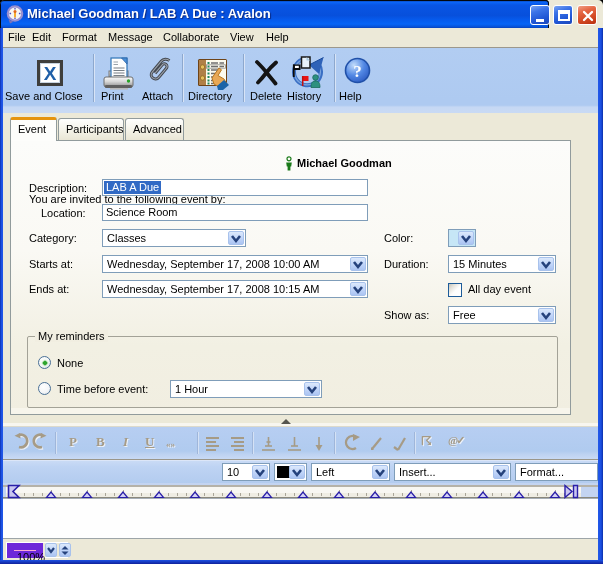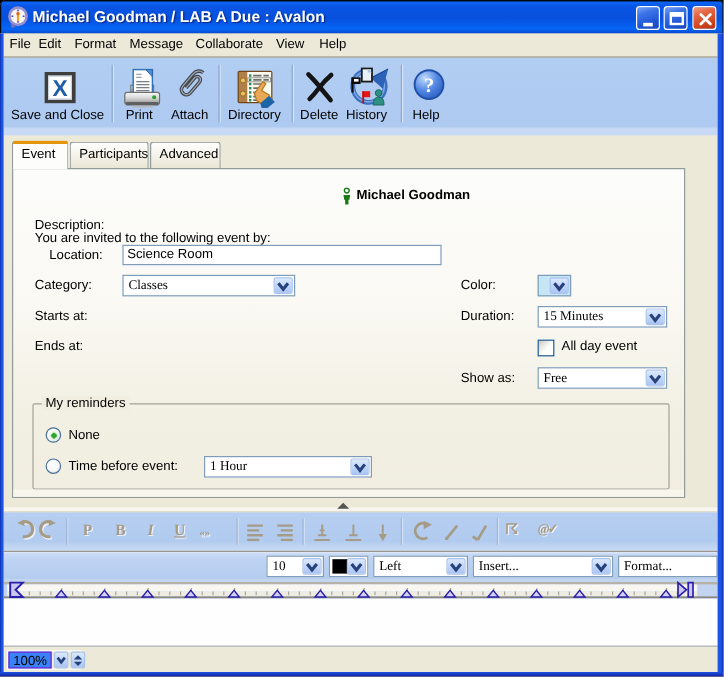--- a/index.html
+++ b/index.html
@@ -4,54 +4,54 @@
 <style>
 * { margin:0; padding:0; box-sizing:border-box; }
 html,body { width:603px; height:564px; overflow:hidden; }
 body { font-family:"Liberation Sans", sans-serif; font-size:11px; color:#000; background:#000; }
 #win { position:relative; width:603px; height:564px; background:#ECE9D8; border-radius:5px 5px 0 0; overflow:hidden; }
 #bleft { position:absolute; left:0; top:28px; width:3px; height:532px; background:linear-gradient(90deg,#0B2EA8,#1A4FE2 40%,#2258E8); z-index:50; }
 #bright { position:absolute; left:598px; top:28px; width:5px; height:532px; background:linear-gradient(90deg,#2258E8,#1A4FE2 60%,#0B2EA8); z-index:50; }
 #bbottom { position:absolute; left:0; top:560px; width:603px; height:4px; background:linear-gradient(180deg,#1D52E4,#10219B); z-index:50; }
 
 
-#titlebar { position:absolute; left:0; top:0; width:603px; height:28px;
+#titlebar { position:absolute; left:0; top:0; width:549px; height:28px;
   background:linear-gradient(180deg,#050505 0%,#0A5FF0 6%,#0B64F6 9%,#0955E4 18%,#0750DC 55%,#065AEC 70%,#0765F6 86%,#0850D4 97%,#0A3FB2 100%);
   border-radius:4px 4px 0 0; box-shadow: inset 0 1px 0 #04070C, inset 1px 0 0 #04070C, inset -1px 0 0 #04070C;
 }
 #titleicon { position:absolute; left:6px; top:5px; }
 #titletext { position:absolute; left:27px; top:6px; color:#fff; font-size:13px; font-weight:bold; letter-spacing:0; text-shadow:1px 1px 1px #0A2880; }
 .tbtn { position:absolute; top:5px; width:20px; height:20px; border-radius:3px; border:1px solid #fff;
   background:linear-gradient(160deg,#7BA4F2 0%,#3C74E8 30%,#1F55D4 70%,#1E48B8 100%); color:#fff; }
 #btnmin { left:530px; } #btnmax { left:553px; }
 #btnclose { left:577px; background:linear-gradient(160deg,#F0A086 0%,#E56846 30%,#D44A24 65%,#B83010 100%); }
 .tbtn svg { position:absolute; left:0; top:0; }
 
 #menubar { position:absolute; left:3px; top:28px; width:595px; height:19px; background:#ECE9D8; }
 #menubar span { position:absolute; top:3px; }
 
 #toolbar { position:absolute; left:3px; top:47px; width:595px; height:66px;
   background:linear-gradient(180deg,#B2CDF2 0%,#AECAF1 80%,#AECAF1 88%,#C6D8F4 91%,#C9DAF4 100%);
   border-top:1px solid #9C988C; }
 .tsep { position:absolute; top:6px; height:48px; width:1px; background:#8DA8CE; box-shadow:1px 0 0 #D8E4F6; }
-.tlabel { position:absolute; text-align:center; white-space:nowrap; }
+.tlabel { position:absolute; white-space:nowrap; }
 
 #tabstrip { position:absolute; left:3px; top:113px; width:595px; height:28px; background:#ECE9D8; }
 .tab { position:absolute; top:5px; height:23px; border:1px solid #919B9C; border-bottom:none; border-radius:3px 3px 0 0;
   background:linear-gradient(180deg,#FEFEFD 0%,#F2F0E4 60%,#E8E4D3 100%); padding:4px 7px 0 7px; }
 .tab.active { background:#FDFDFB; height:24px; top:4px; z-index:5;
   border-top:3px solid #E5940E; border-radius:3px 3px 0 0; padding-top:3px; }
 #panel { position:absolute; left:10px; top:140px; width:561px; height:275px; border:1px solid #919B9C; border-top:1px solid #919B9C;
   background:linear-gradient(180deg,#FCFCFA 0%,#FAF9F4 40%,#F2F0E3 75%,#F1EEE1 100%); z-index:1; }
 #panel::after { content:""; position:absolute; left:0; bottom:0; width:100%; height:6px; background:#F7F5EC; }
 
 .flabel { position:absolute; white-space:nowrap; }
 .field { position:absolute; border:1px solid #7F9DB9; background:#fff; font-size:11px; line-height:15px; padding-left:3px; white-space:nowrap; overflow:hidden; }
 .combo { position:absolute; border:1px solid #7F9DB9; background:#fff; font-size:11px; white-space:nowrap; }
-.combo .txt { position:absolute; left:4px; top:2px;font-family:Liberation Serif, serif; }
+.combo .txt { position:absolute; left:4px; top:2px; }
 .cbtn { position:absolute; right:1px; top:1px; bottom:1px; width:16px; border-radius:2px;
   background:linear-gradient(180deg,#DCE9FC 0%,#C2D6F9 50%,#ABC4F2 100%); border:1px solid #A8C2EC; }
 .cbtn svg { position:absolute; left:1px; top:3px; }
 .gbox { position:absolute; border:1px solid #A3A297; border-radius:2px; }
 .gbox .glabel { position:absolute; left:7px; top:-7px; background:inherit; padding:0 3px; }
 .radio { position:absolute; width:13px; height:13px; border-radius:50%; border:1px solid #4A7096; background:radial-gradient(circle at 40% 35%,#FEFEFE 0%,#F4F6F8 55%,#D4DBE2 100%); }
 .radio.sel::after { content:""; position:absolute; left:3.5px; top:3.5px; width:4px; height:4px; border-radius:1px; transform:rotate(45deg); background:#2FA42F; box-shadow:0 0 2px #56C446; }
 .checkbox { position:absolute; width:14px; height:14px; border:1px solid #1D5C99; background:linear-gradient(135deg,#C6C4BA 0%,#E4E2DA 25%,#FDFDFC 55%,#fff 100%); }
 
 #splitter { position:absolute; left:3px; top:415px; width:595px; height:12px; background:#ECE9D8; border-bottom:1px solid #DDDACB; box-shadow: inset 0 -3px 0 #F8F6EF; }
@@ -66,21 +66,21 @@
   background:linear-gradient(180deg,#CBDCF6 0%,#BED3F3 30%,#B3CCEF 100%); box-shadow:inset 0 1px 0 #DCE6F8; }
 #fontbar .combo { top:3px; height:18px; }
 
 #ruler { position:absolute; left:3px; top:483px; width:595px; height:16px; background:#BACFF0; }
 #ruler svg { position:absolute; left:0; top:0; }
 
 #editarea { position:absolute; left:3px; top:499px; width:595px; height:40px; background:#FEFEFE; border-bottom:1px solid #9DA5A8; }
 
 #status { position:absolute; left:3px; top:539px; width:595px; height:21px; background:#ECE9D8; }
 #zoomctl { position:absolute; left:3px; top:3px; width:62px; height:16px; border:1px solid #fff; background:#ECE9D8; }
-#zoomfield { position:absolute; left:0px; top:0px; width:36px; height:14px; border:1px solid #6d28d9; background:#3b82f6; padding:1px 0 0 3px; }
+#zoomfield { position:absolute; left:0px; top:0px; width:36px; height:14px; border:7px solid #6d28d9; background:#f9a8d4; padding:1px 0 0 3px; }
 .spbtn { position:absolute; top:0px; width:12px; height:14px; border-radius:2px; background:linear-gradient(180deg,#DCE9FC 0%,#C2D6F9 50%,#ABC4F2 100%); border:1px solid #A8C2EC; }
 </style>
 </head>
 <body>
 <div id="win">
 
   <div id="titlebar">
     <svg id="titleicon" width="18" height="19" viewBox="0 0 18 19">
       <circle cx="9" cy="8.5" r="7.2" fill="#F6F5F1" stroke="#988FD0" stroke-width="2.2"></circle>
       <g stroke="#4848C0" stroke-width="1.3">
@@ -244,20 +244,23 @@
 
   <div id="panel">
     <div class="flabel" style="left:18px; top:16px;margin-top:36px;">You are invited to the following event by:</div>
     <svg style="position:absolute; left:274px; top:15px;" width="8" height="15" viewBox="0 0 8 15">
       <circle cx="4" cy="2.8" r="2" fill="#FDFDF6" stroke="#1A7A1A" stroke-width="1.2"></circle>
       <path d="M1.2 6.5 L6.8 6.5 L6.2 10.5 L5.4 10.5 L5.4 14.5 L2.6 14.5 L2.6 10.5 L1.8 10.5 Z" fill="#1A7A1A"></path>
     </svg>
     <div class="flabel" style="left:286px; top:16px; font-weight:bold;">Michael Goodman</div>
 
     <div class="flabel" style="left:18px; top:41px;">Description:</div>
+    <div class="field" style="left:91px; top:38px; width:266px; height:17px;">
+        <span style="position:absolute; left:1px; top:1px; bottom:1px; background:#316AC5; color:#fff; padding:0 2px; display:flex; align-items:center;">LAB A Due</span>
+      </div>
 
     <div class="flabel" style="left:30px; top:66px;">Location:</div>
     <div class="field" style="left:91px; top:63px; width:266px; height:17px;">Science Room</div>
 
     <div class="flabel" style="left:18px; top:91px;">Category:</div>
     <div class="combo" style="left:91px; top:88px; width:144px; height:18px;">
         <span class="txt">Classes</span>
         <span class="cbtn">
           <svg width="12" height="9" viewBox="0 0 12 9">
             <path d="M2 1 L6 6 L10 1" fill="none" stroke="#25427C" stroke-width="2.6"></path>
@@ -267,51 +270,67 @@
     <div class="flabel" style="left:373px; top:91px;">Color:</div>
     <div class="combo" style="left:437px; top:88px; width:28px; height:18px; background:#C6E6F6;">
         <span class="cbtn">
           <svg width="12" height="9" viewBox="0 0 12 9">
             <path d="M2 1 L6 6 L10 1" fill="none" stroke="#25427C" stroke-width="2.6"></path>
           </svg>
         </span>
       </div>
 
     <div class="flabel" style="left:18px; top:117px;">Starts at:</div>
+    <div class="combo" style="left:91px; top:114px; width:266px; height:18px;">
+        <span class="txt">Wednesday, September 17, 2008 10:00 AM</span>
+        <span class="cbtn">
+          <svg width="12" height="9" viewBox="0 0 12 9">
+            <path d="M2 1 L6 6 L10 1" fill="none" stroke="#25427C" stroke-width="2.6"></path>
+          </svg>
+        </span>
+      </div>
     <div class="flabel" style="left:373px; top:117px;">Duration:</div>
     <div class="combo" style="left:437px; top:114px; width:108px; height:18px;">
         <span class="txt">15 Minutes</span>
         <span class="cbtn">
           <svg width="12" height="9" viewBox="0 0 12 9">
             <path d="M2 1 L6 6 L10 1" fill="none" stroke="#25427C" stroke-width="2.6"></path>
           </svg>
         </span>
       </div>
 
     <div class="flabel" style="left:18px; top:142px;">Ends at:</div>
+    <div class="combo" style="left:91px; top:139px; width:266px; height:18px;">
+        <span class="txt">Wednesday, September 17, 2008 10:15 AM</span>
+        <span class="cbtn">
+          <svg width="12" height="9" viewBox="0 0 12 9">
+            <path d="M2 1 L6 6 L10 1" fill="none" stroke="#25427C" stroke-width="2.6"></path>
+          </svg>
+        </span>
+      </div>
     <div class="checkbox" style="left:437px; top:142px;"></div>
     <div class="flabel" style="left:457px; top:142px;">All day event</div>
 
     <div class="flabel" style="left:373px; top:168px;">Show as:</div>
     <div class="combo" style="left:437px; top:165px; width:108px; height:18px;">
         <span class="txt">Free</span>
         <span class="cbtn">
           <svg width="12" height="9" viewBox="0 0 12 9">
             <path d="M2 1 L6 6 L10 1" fill="none" stroke="#25427C" stroke-width="2.6"></path>
           </svg>
         </span>
       </div>
 
     <div class="gbox" style="left:16px; top:195px; width:531px; height:72px;">
       <div class="glabel" style="background:#F1EEE1;">My reminders</div>
       <div class="radio sel" style="left:10px; top:19px;"></div>
       <div class="flabel" style="left:29px; top:20px;">None</div>
       <div class="radio" style="left:10px; top:45px;"></div>
       <div class="flabel" style="left:29px; top:46px;">Time before event:</div>
-      <div class="combo" style="left:142px; top:43px; width:140px; height:18px;text-align:center;">
+      <div class="combo" style="left:142px; top:43px; width:152px; height:18px;text-align:center;">
           <span class="txt">1 Hour</span>
           <span class="cbtn">
             <svg width="12" height="9" viewBox="0 0 12 9">
               <path d="M2 1 L6 6 L10 1" fill="none" stroke="#25427C" stroke-width="2.6"></path>
             </svg>
           </span>
         </div>
     </div>
   </div>
 

